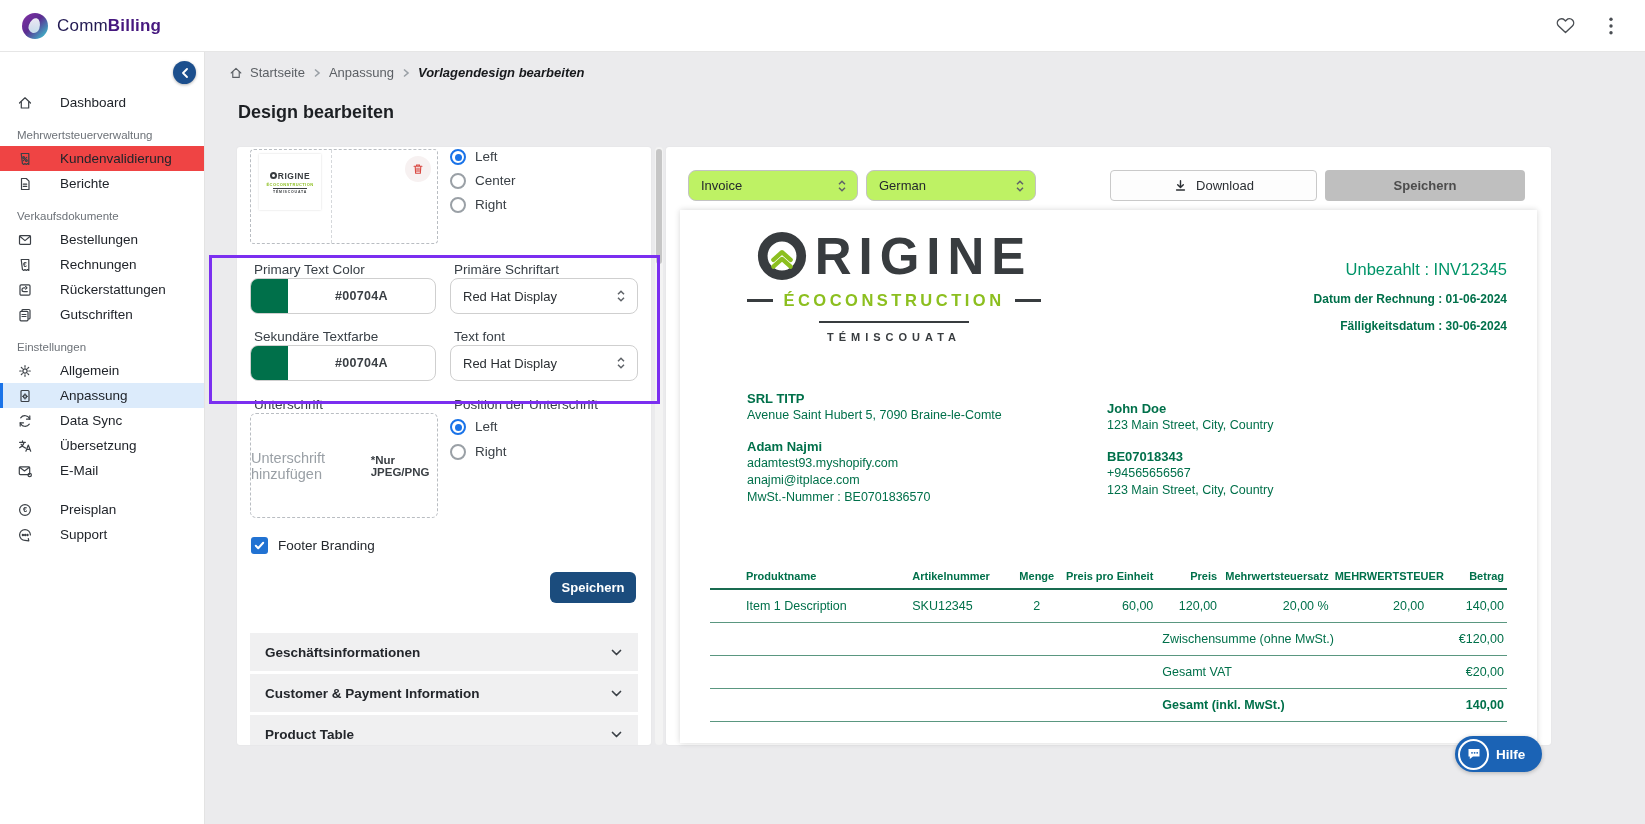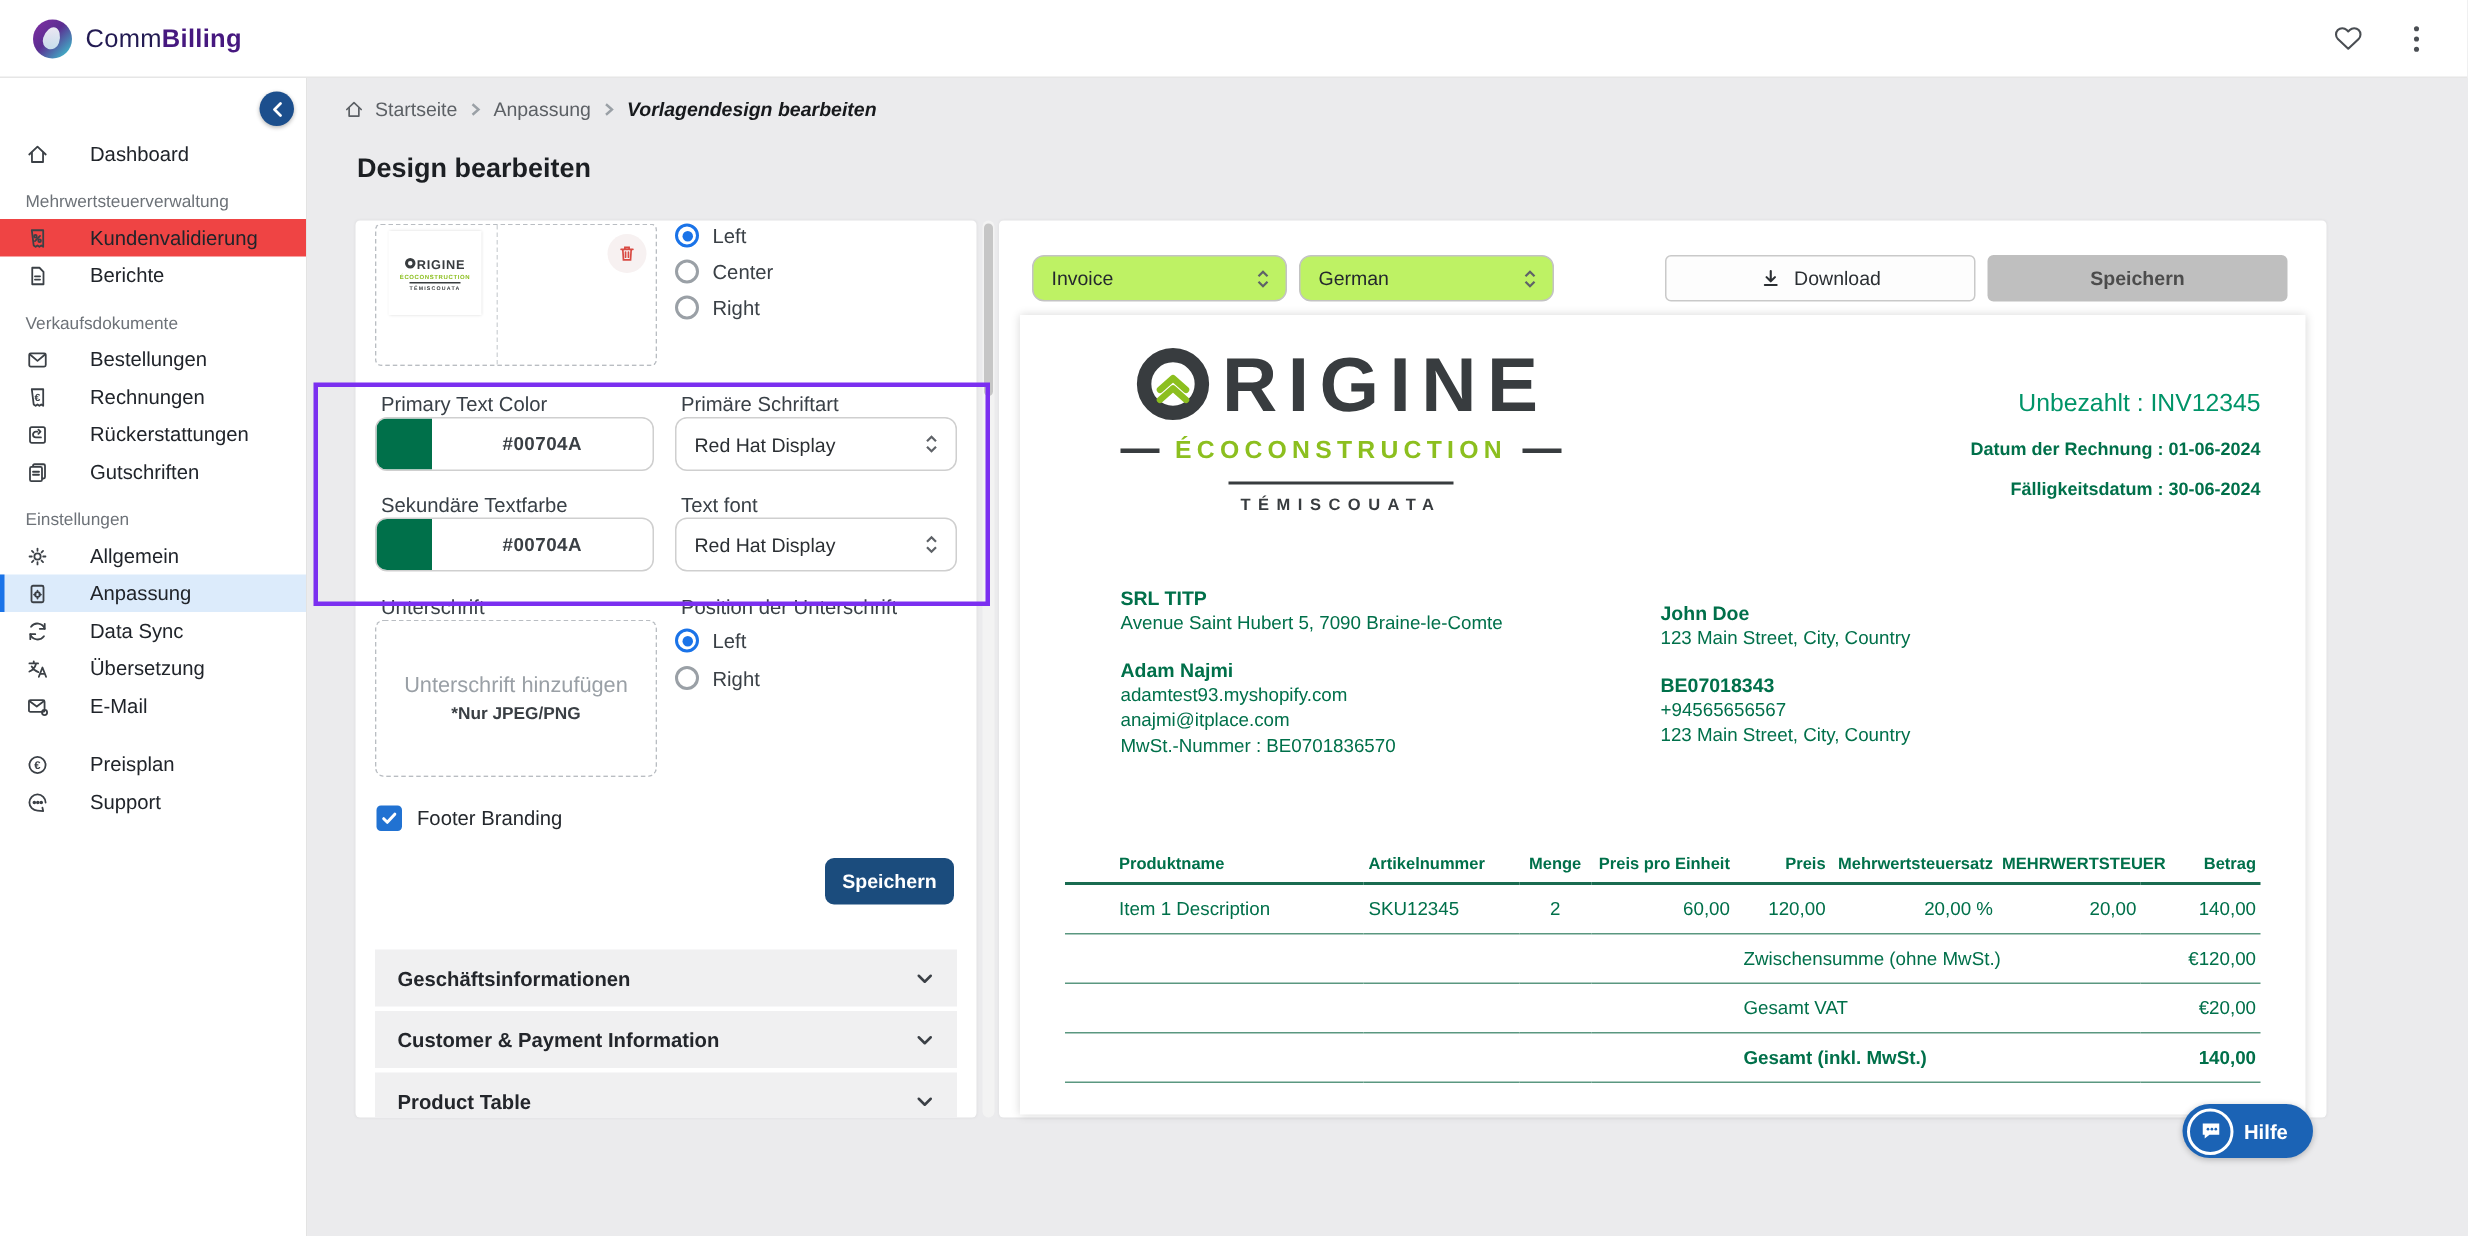--- a/index.html
+++ b/index.html
@@ -73,39 +73,39 @@
     display:flex; flex-direction:column; align-items:center; justify-content:center; gap:1px;
     box-shadow:0 0 2px rgba(0,0,0,.15); }
   .logo-thumb .t1 { display:flex; align-items:center; gap:1px; font-size:8.5px; font-weight:800; color:#383c3f; letter-spacing:.5px;}
   .logo-thumb .t1 .dot { width:7px; height:7px; border-radius:50%; border:2px solid #383c3f; }
   .logo-thumb .t2 { font-size:4px; font-weight:800; color:#8cbf1f; letter-spacing:.4px; }
   .logo-thumb .t3 { font-size:3.5px; font-weight:700; color:#383c3f; letter-spacing:.8px; border-top:1px solid #383c3f; padding-top:1px; }
   .trash-btn { position:absolute; right:6px; top:6px; width:26px; height:26px; border-radius:50%;
     background:#f7f1f1; display:flex; align-items:center; justify-content:center; cursor:pointer; }
   .trash-btn svg { width:14px; height:14px; stroke:#d94a43; fill:none; stroke-width:1.3; stroke-linecap:round; }
 
-  .radio-row { position:absolute; display:flex; align-items:center; gap:9px; font-size:13.5px; color:#3a4046; cursor:pointer; }
+  .radio-row { position:absolute; display:flex; align-items:flex-start; gap:9px; font-size:13.5px; color:#3a4046; cursor:pointer; }
   .radio { width:16px; height:16px; border:2px solid #9aa0a6; border-radius:50%; position:relative; background:#fff; }
   .radio.sel { border-color:#1a73e8; }
   .radio.sel::after { content:""; position:absolute; inset:2.5px; border-radius:50%; background:#1a73e8; }
 
   .form-label { position:absolute; font-size:13.5px; color:#394047; }
   .color-field { position:absolute; width:186px; height:36px; border:1px solid #cfcfcf;
     border-radius:8px; background:#fff; display:flex; overflow:hidden; cursor:pointer; }
   .swatch { width:37px; background:#00704A; }
   .color-val { flex:1; display:flex; align-items:center; justify-content:center;
     font-size:12.5px; font-weight:700; color:#3a3f44; letter-spacing:.3px; }
   .select-box { position:absolute; width:188px; height:36px; border:1px solid #cfcfcf;
     border-radius:8px; background:#fff; display:flex; align-items:center;
     padding:0 10px 0 12px; font-size:13px; color:#2b2f33; cursor:pointer; }
   .select-box .lbl { flex:1; }
   .updown svg { width:12px; height:14px; stroke:#5f6368; fill:none; stroke-width:1.5; }
 
   .signature-box { position:absolute; left:13px; top:266px; width:188px; height:105px;
-    border:1px dashed #b9bdc2; border-radius:6px; display:flex; flex-direction:column;
+    border:1px dashed #b9bdc2; border-radius:6px; display:flex; flex-direction:row;
     align-items:center; justify-content:center; gap:5px; cursor:pointer; }
   .sig-line1 { font-size:14.5px; color:#9aa0a6; }
   .sig-line2 { font-size:11.5px; font-weight:600; color:#3a3f44; }
 
   .check-row { position:absolute; left:14px; top:390px; display:flex; align-items:center;
     gap:10px; font-size:13.5px; color:#24282d; cursor:pointer; }
   .checkbox { width:17px; height:17px; border-radius:3px; background:#2172d2;
     display:flex; align-items:center; justify-content:center; }
   .checkbox svg { width:11px; height:11px; stroke:#fff; fill:none; stroke-width:2; stroke-linecap:round; stroke-linejoin:round; }
 

